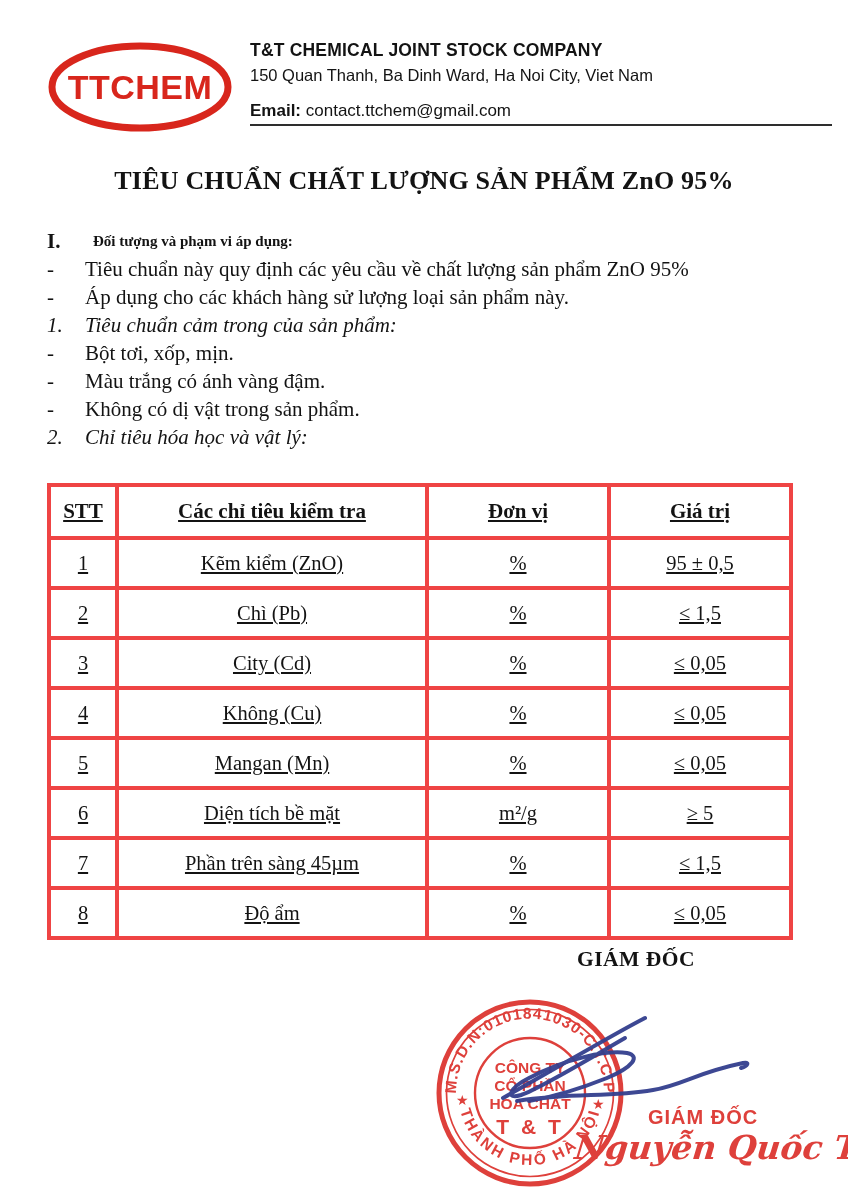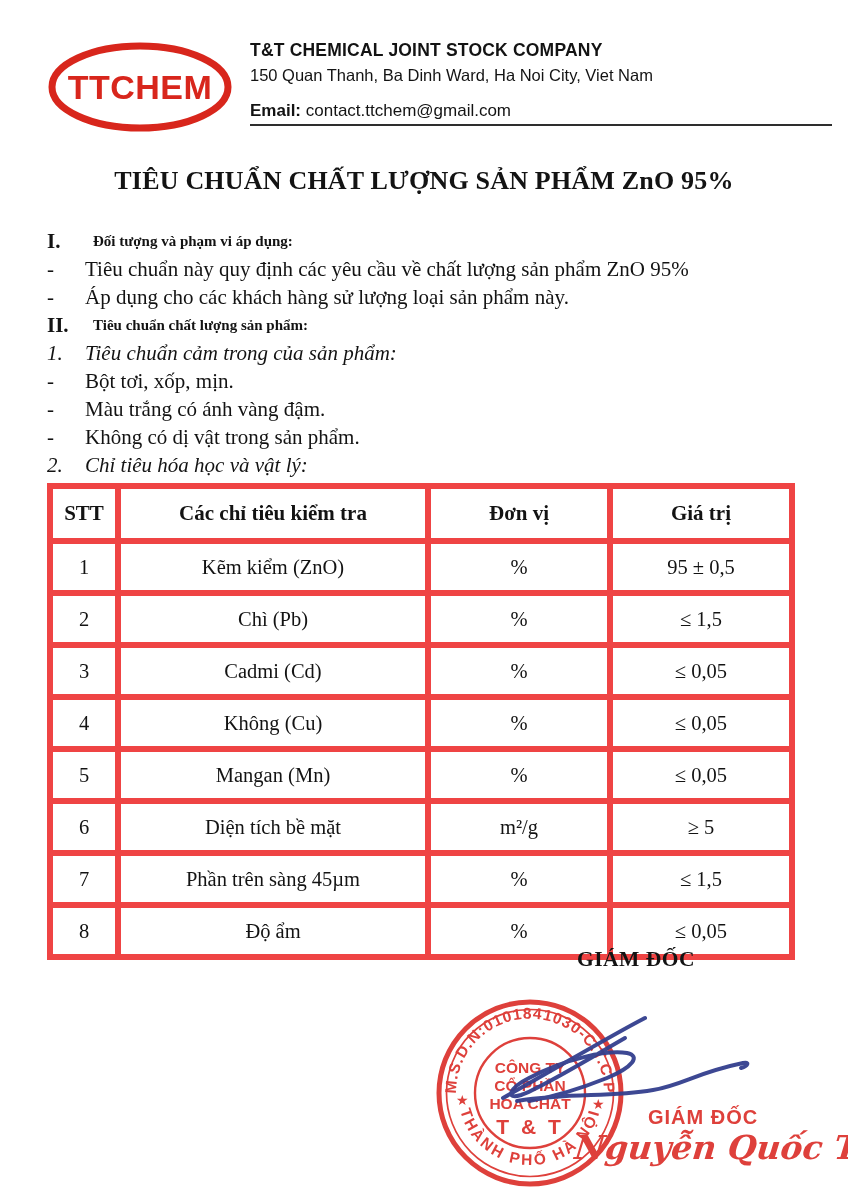--- a/index.html
+++ b/index.html
@@ -28,21 +28,21 @@
   .row .n{width:46px;font-weight:bold;flex:0 0 auto;}
   .row .n2{width:38px;font-style:italic;flex:0 0 auto;}
   .row .m{width:38px;flex:0 0 auto;}
   .row .t{flex:1 1 auto;}
   .row.h .t{font-weight:bold;font-size:15px;}
   .row.it .t{font-style:italic;}
 
   
   table.spec{position:absolute;left:47px;top:483px;width:742px;border-collapse:collapse;
     table-layout:fixed;font-size:20.5px;}
-  table.spec th,table.spec td{border:6px solid #ef4444;text-align:center;vertical-align:middle;padding:0;}
+  table.spec th,table.spec td{border:4px solid #ef4444;text-align:center;vertical-align:middle;padding:0;text-decoration:underline;}
   table.spec th{height:49px;font-size:21px;font-weight:bold;}
   table.spec td{height:46px;}
   .c-stt{width:68px;}.c-name{width:310px;}.c-unit{width:182px;}.c-val{width:182px;}
 
   
   .director-heading{position:absolute;left:546px;top:947px;width:180px;text-align:center;
     font-size:21.5px;font-weight:bold;letter-spacing:.5px;}
   .stamp-svg{position:absolute;left:432px;top:995px;}
   .sig-svg{position:absolute;left:455px;top:1000px;z-index:3;}
   .signer-title{position:absolute;left:648px;top:1106px;font-family:"Liberation Sans", sans-serif;
@@ -73,24 +73,20 @@
     <span class="n">I.</span>
     <span class="t">Đối tượng và phạm vi áp dụng:</span>
   </div>
   <div class="row">
     <span class="m">-</span>
     <span class="t">Tiêu chuẩn này quy định các yêu cầu về chất lượng sản phẩm ZnO 95%</span>
   </div>
   <div class="row">
     <span class="m">-</span>
     <span class="t">Áp dụng cho các khách hàng sử lượng loại sản phẩm này.</span>
-  </div>
-  <div class="row h">
-    <span class="n">II.</span>
-    <span class="t">Tiêu chuẩn chất lượng sản phẩm:</span>
   </div>
   <div class="row it">
     <span class="n2">1.</span>
     <span class="t">Tiêu chuẩn cảm trong của sản phẩm:</span>
   </div>
   <div class="row">
     <span class="m">-</span>
     <span class="t">Bột tơi, xốp, mịn.</span>
   </div>
   <div class="row">
@@ -128,21 +124,21 @@
     <td>95 ± 0,5</td>
   </tr>
   <tr>
     <td>2</td>
     <td>Chì (Pb)</td>
     <td>%</td>
     <td>≤ 1,5</td>
   </tr>
   <tr>
     <td>3</td>
-    <td>Cadmi (Cd)</td>
+    <td>City (Cd)</td>
     <td>%</td>
     <td>≤ 0,05</td>
   </tr>
   <tr>
     <td>4</td>
     <td>Không (Cu)</td>
     <td>%</td>
     <td>≤ 0,05</td>
   </tr>
   <tr>

